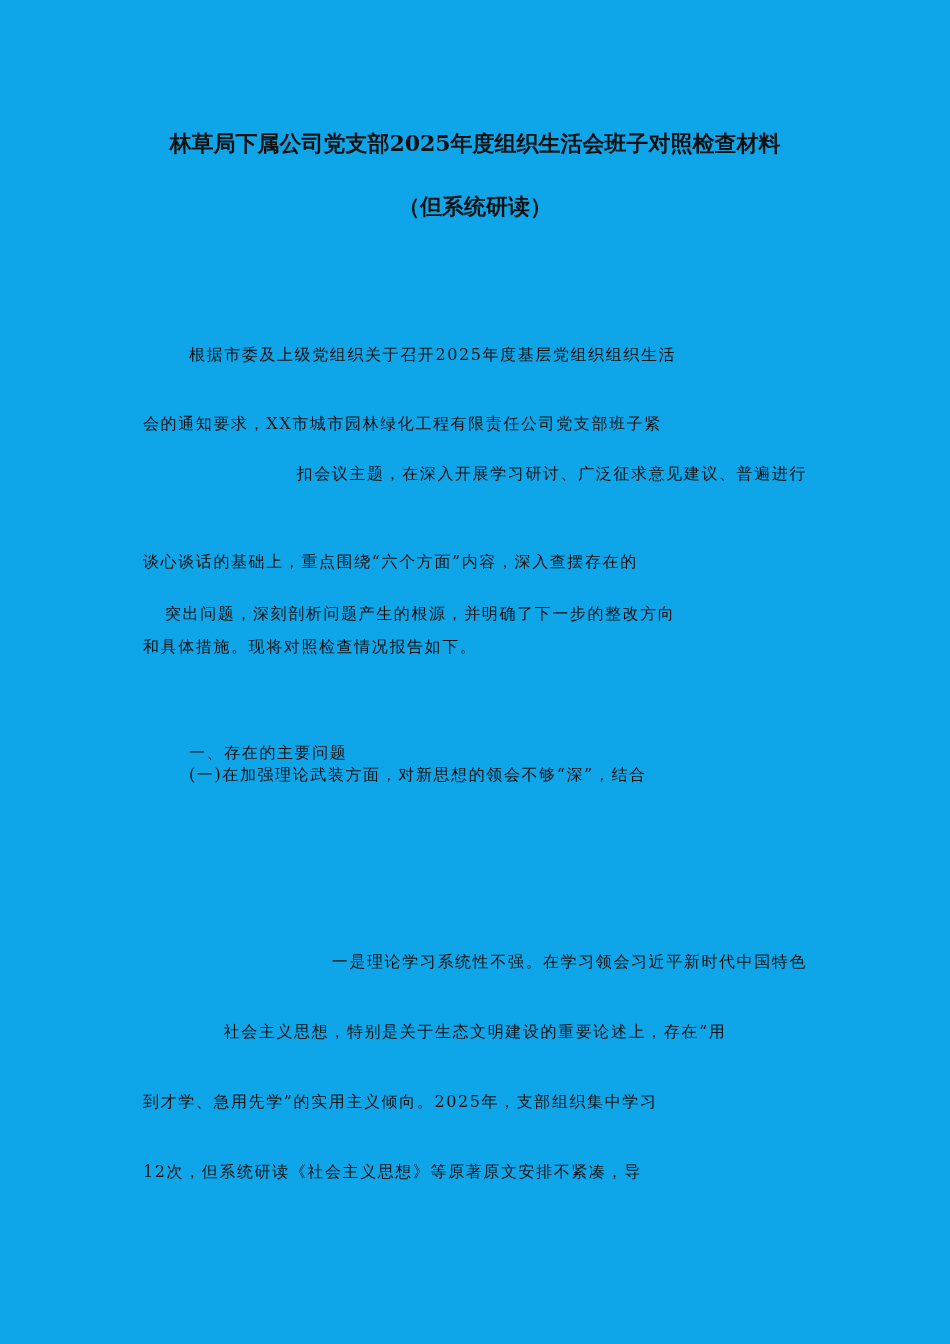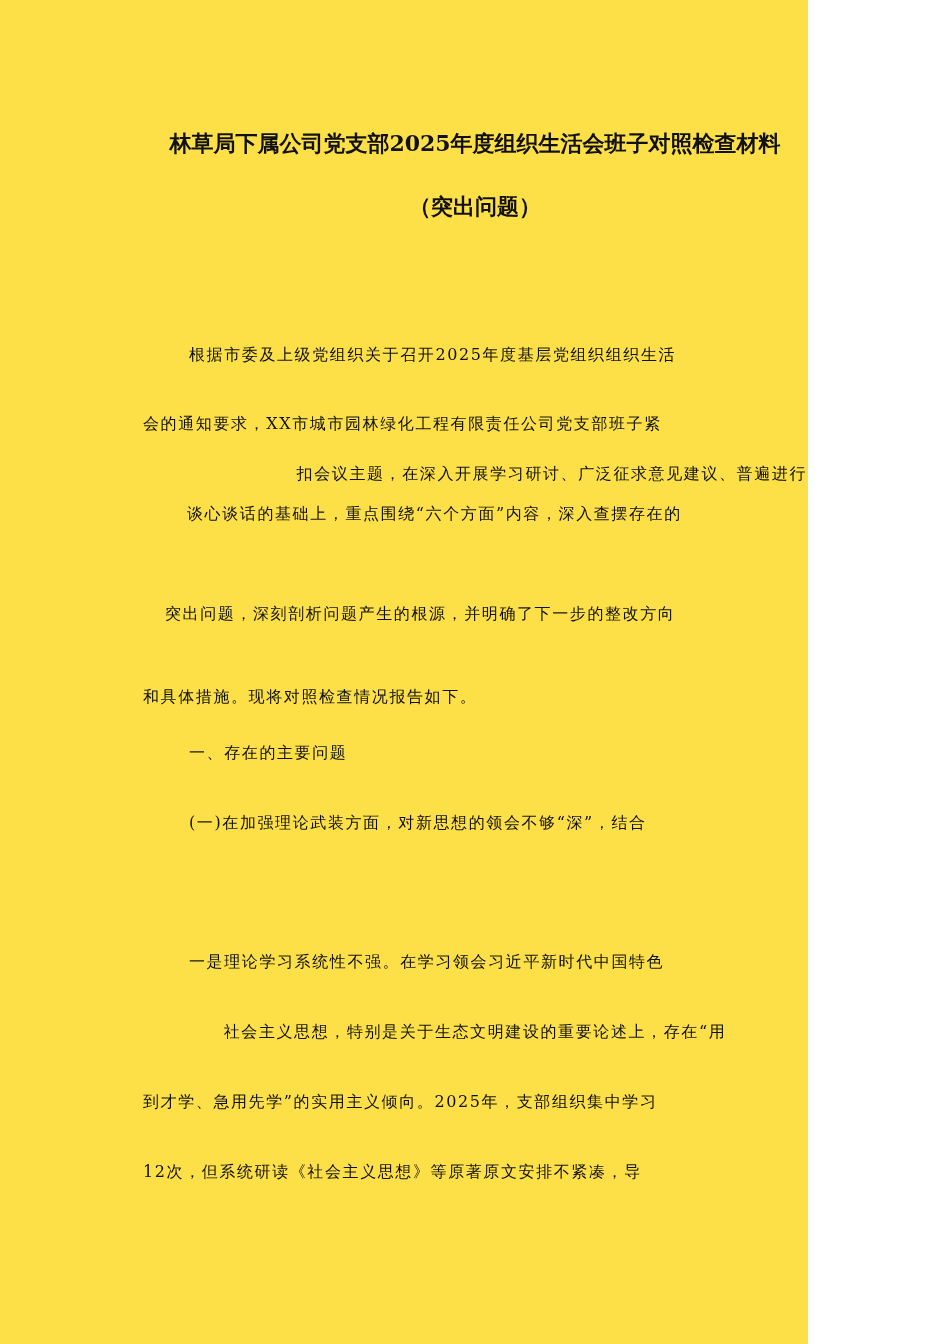--- a/index.html
+++ b/index.html
@@ -1,36 +1,36 @@
 <!DOCTYPE html>
 <html><head>
 <meta charset="utf-8">
 <style>
   html, body { margin: 0; padding: 0; background: #ffffff; }
   body { width: 950px; height: 1344px; position: relative; overflow: hidden;
          font-family: "DejaVu Serif", "Liberation Serif", serif; color: #111111; }
-  .page { position: absolute; left: 0; top: 0; width: 808px; height: 1344px; background: #fde047; }
+  .page { position: absolute; left: 0; top: 0; width: 950px; height: 1344px; background: #0ea5e9; }
   .title { position: absolute; left: 0; width: 950px; text-align: center;
            font-weight: bold; font-size: 22px; letter-spacing: 0px; white-space: nowrap; }
   .line { position: absolute; left: 143px; width: 664px; font-size: 16px; white-space: nowrap;
           letter-spacing: 1.6px; }
   .indent { left: 189px; width: 618px; }
 </style>
 </head>
 <body>
 
 <div class="page">
   <div class="title" style="top:129px;">林草局下属公司党支部2025年度组织生活会班子对照检查材料</div>
-  <div class="title" style="top:192px;">（突出问题）</div>
+  <div class="title" style="top:192px;">（但系统研读）</div>
 
   <div class="line indent" style="top:345px;">根据市委及上级党组织关于召开2025年度基层党组织组织生活</div>
   <div class="line" style="top:414px;">会的通知要求，XX市城市园林绿化工程有限责任公司党支部班子紧</div>
   <div class="line" style="top:464px;text-align:right;">扣会议主题，在深入开展学习研讨、广泛征求意见建议、普遍进行</div>
-  <div class="line" style="top:504px;margin-left:44px;">谈心谈话的基础上，重点围绕“六个方面”内容，深入查摆存在的</div>
+  <div class="line" style="top:552px;">谈心谈话的基础上，重点围绕“六个方面”内容，深入查摆存在的</div>
   <div class="line" style="top:604px;margin-left:22px;">突出问题，深刻剖析问题产生的根源，并明确了下一步的整改方向</div>
-  <div class="line" style="top:687px;">和具体措施。现将对照检查情况报告如下。</div>
+  <div class="line" style="top:637px;">和具体措施。现将对照检查情况报告如下。</div>
   <div class="line indent" style="top:743px;">一、存在的主要问题</div>
-  <div class="line indent" style="top:813px;">(一)在加强理论武装方面，对新思想的领会不够“深”，结合</div>
-  <div class="line indent" style="top:952px;">一是理论学习系统性不强。在学习领会习近平新时代中国特色</div>
+  <div class="line indent" style="top:765px;">(一)在加强理论武装方面，对新思想的领会不够“深”，结合</div>
+  <div class="line indent" style="top:952px;text-align:right;">一是理论学习系统性不强。在学习领会习近平新时代中国特色</div>
   <div class="line" style="top:1022px;text-align:center;">社会主义思想，特别是关于生态文明建设的重要论述上，存在“用</div>
   <div class="line" style="top:1092px;">到才学、急用先学”的实用主义倾向。2025年，支部组织集中学习</div>
   <div class="line" style="top:1162px;">12次，但系统研读《社会主义思想》等原著原文安排不紧凑，导</div>
 </div>
 
 </body></html>

